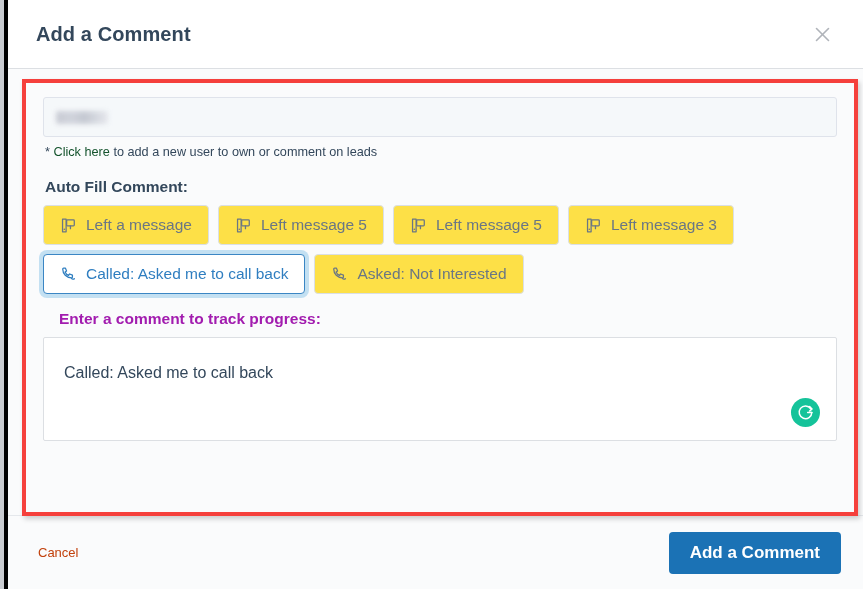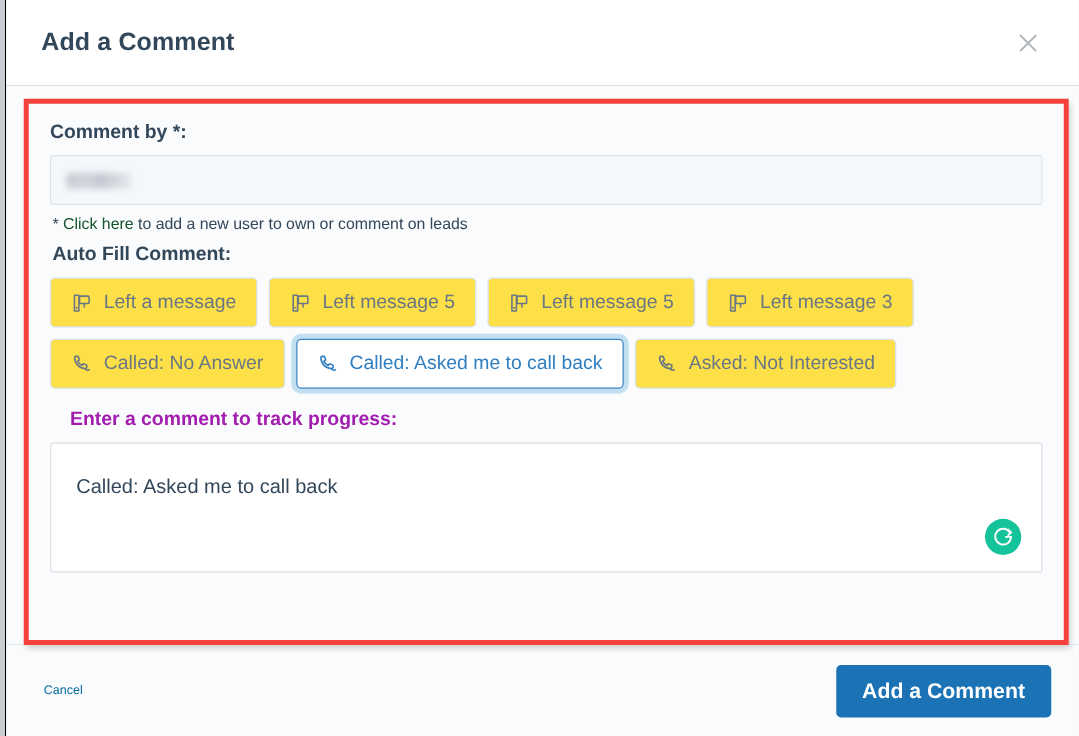--- a/index.html
+++ b/index.html
@@ -11,21 +11,21 @@
     overflow: hidden;
   }
 
   .modal {
     position: absolute;
     left: 4px; top: 0px;
     width: 859px; height: 589px;
     background: #ffffff;
     display: flex;
     flex-direction: column;
-    border-left: 1px solid #000000;
+    border-left: 4px solid #000000;
   }
 
   
   .modal-header {
     height: 69px;
     flex: 0 0 69px;
     background: #ffffff;
     border-bottom: 1px solid #dcdfe3;
     display: flex;
     align-items: center;
@@ -98,21 +98,21 @@
     font-size: 12.7px;
     color: #33475b;
     margin: 8px 0 0 2px;
   }
   .hint a { color: #14532d; text-decoration: none; cursor: pointer; }
 
   .section-label {
     font-size: 15.5px;
     font-weight: 700;
     color: #33475b;
-    margin: 9px 0 9px 2px;
+    margin: 19px 0 9px 2px;
     display: block;
   }
 
   .chip-row {
     display: flex;
     gap: 9px;
     margin-bottom: 9px;
   }
   .chip {
     display: inline-flex;
@@ -175,22 +175,22 @@
   .modal-footer {
     flex: 0 0 74px;
     height: 74px;
     background: #fafbfc;
     border-top: 1px solid #e5e8ec;
     display: flex;
     align-items: center;
     padding: 0 22px 0 30px;
   }
   .cancel-link {
-    font-size: 10px;
-    color: #0369a1;
+    font-size: 13px;
+    color: #c2410c;
     cursor: pointer;
     flex: 1;
   }
   .primary-btn {
     background: #1b72b5;
     color: #ffffff;
     font-size: 17px;
     font-weight: 700;
     border: none;
     border-radius: 4px;
@@ -212,21 +212,20 @@
         <line x1="3.5" y1="3.5" x2="15.5" y2="15.5"></line>
         <line x1="15.5" y1="3.5" x2="3.5" y2="15.5"></line>
       </svg>
     </div>
   </div>
 
   <div class="modal-body">
     <div class="redbox">
       <div class="redbox-inner">
 
-        <label class="field-label">Comment by *:</label>
 
         <div class="owner-input">
           <span class="redacted"></span>
         </div>
 
         <div class="hint"><span>* </span><a>Click here</a><span> to add a new user to own or comment on leads</span></div>
 
         <label class="section-label">Auto Fill Comment:</label>
 
         <div class="chip-row">
@@ -270,29 +269,20 @@
                 <rect x="7.8" y="3.4" width="9" height="7" rx="1"></rect>
                 <path d="M12.3 10.4v3.3" stroke-linecap="round"></path>
                 <circle cx="5.1" cy="14.4" r=".95" fill="currentColor" stroke="none"></circle>
               </svg>
             </span>
             <span>Left message 3</span>
           </div>
         </div>
 
         <div class="chip-row">
-          <div class="chip">
-            <span>
-              <svg width="17" height="17" viewBox="0 0 20 20" fill="none" stroke="currentColor" stroke-width="1.5" stroke-linecap="round" stroke-linejoin="round">
-                <path d="M3.2 3.6c0-.6.5-1.1 1.1-1.1h2.1l1.3 3.3-1.7 1.2c.8 1.8 2.3 3.3 4.1 4.1l1.2-1.7 3.3 1.3v2.1c0 .6-.5 1.1-1.1 1.1C7.7 13.9 3.2 9.4 3.2 3.6z"></path>
-                <path d="M13.5 14.6c.9 1 2.4 1.3 3.4.4"></path>
-              </svg>
-            </span>
-            <span>Called: No Answer</span>
-          </div>
           <div class="chip selected">
             <span>
               <svg width="17" height="17" viewBox="0 0 20 20" fill="none" stroke="currentColor" stroke-width="1.5" stroke-linecap="round" stroke-linejoin="round">
                 <path d="M3.2 3.6c0-.6.5-1.1 1.1-1.1h2.1l1.3 3.3-1.7 1.2c.8 1.8 2.3 3.3 4.1 4.1l1.2-1.7 3.3 1.3v2.1c0 .6-.5 1.1-1.1 1.1C7.7 13.9 3.2 9.4 3.2 3.6z"></path>
                 <path d="M13.5 14.6c.9 1 2.4 1.3 3.4.4"></path>
               </svg>
             </span>
             <span>Called: Asked me to call back</span>
           </div>
           <div class="chip">

